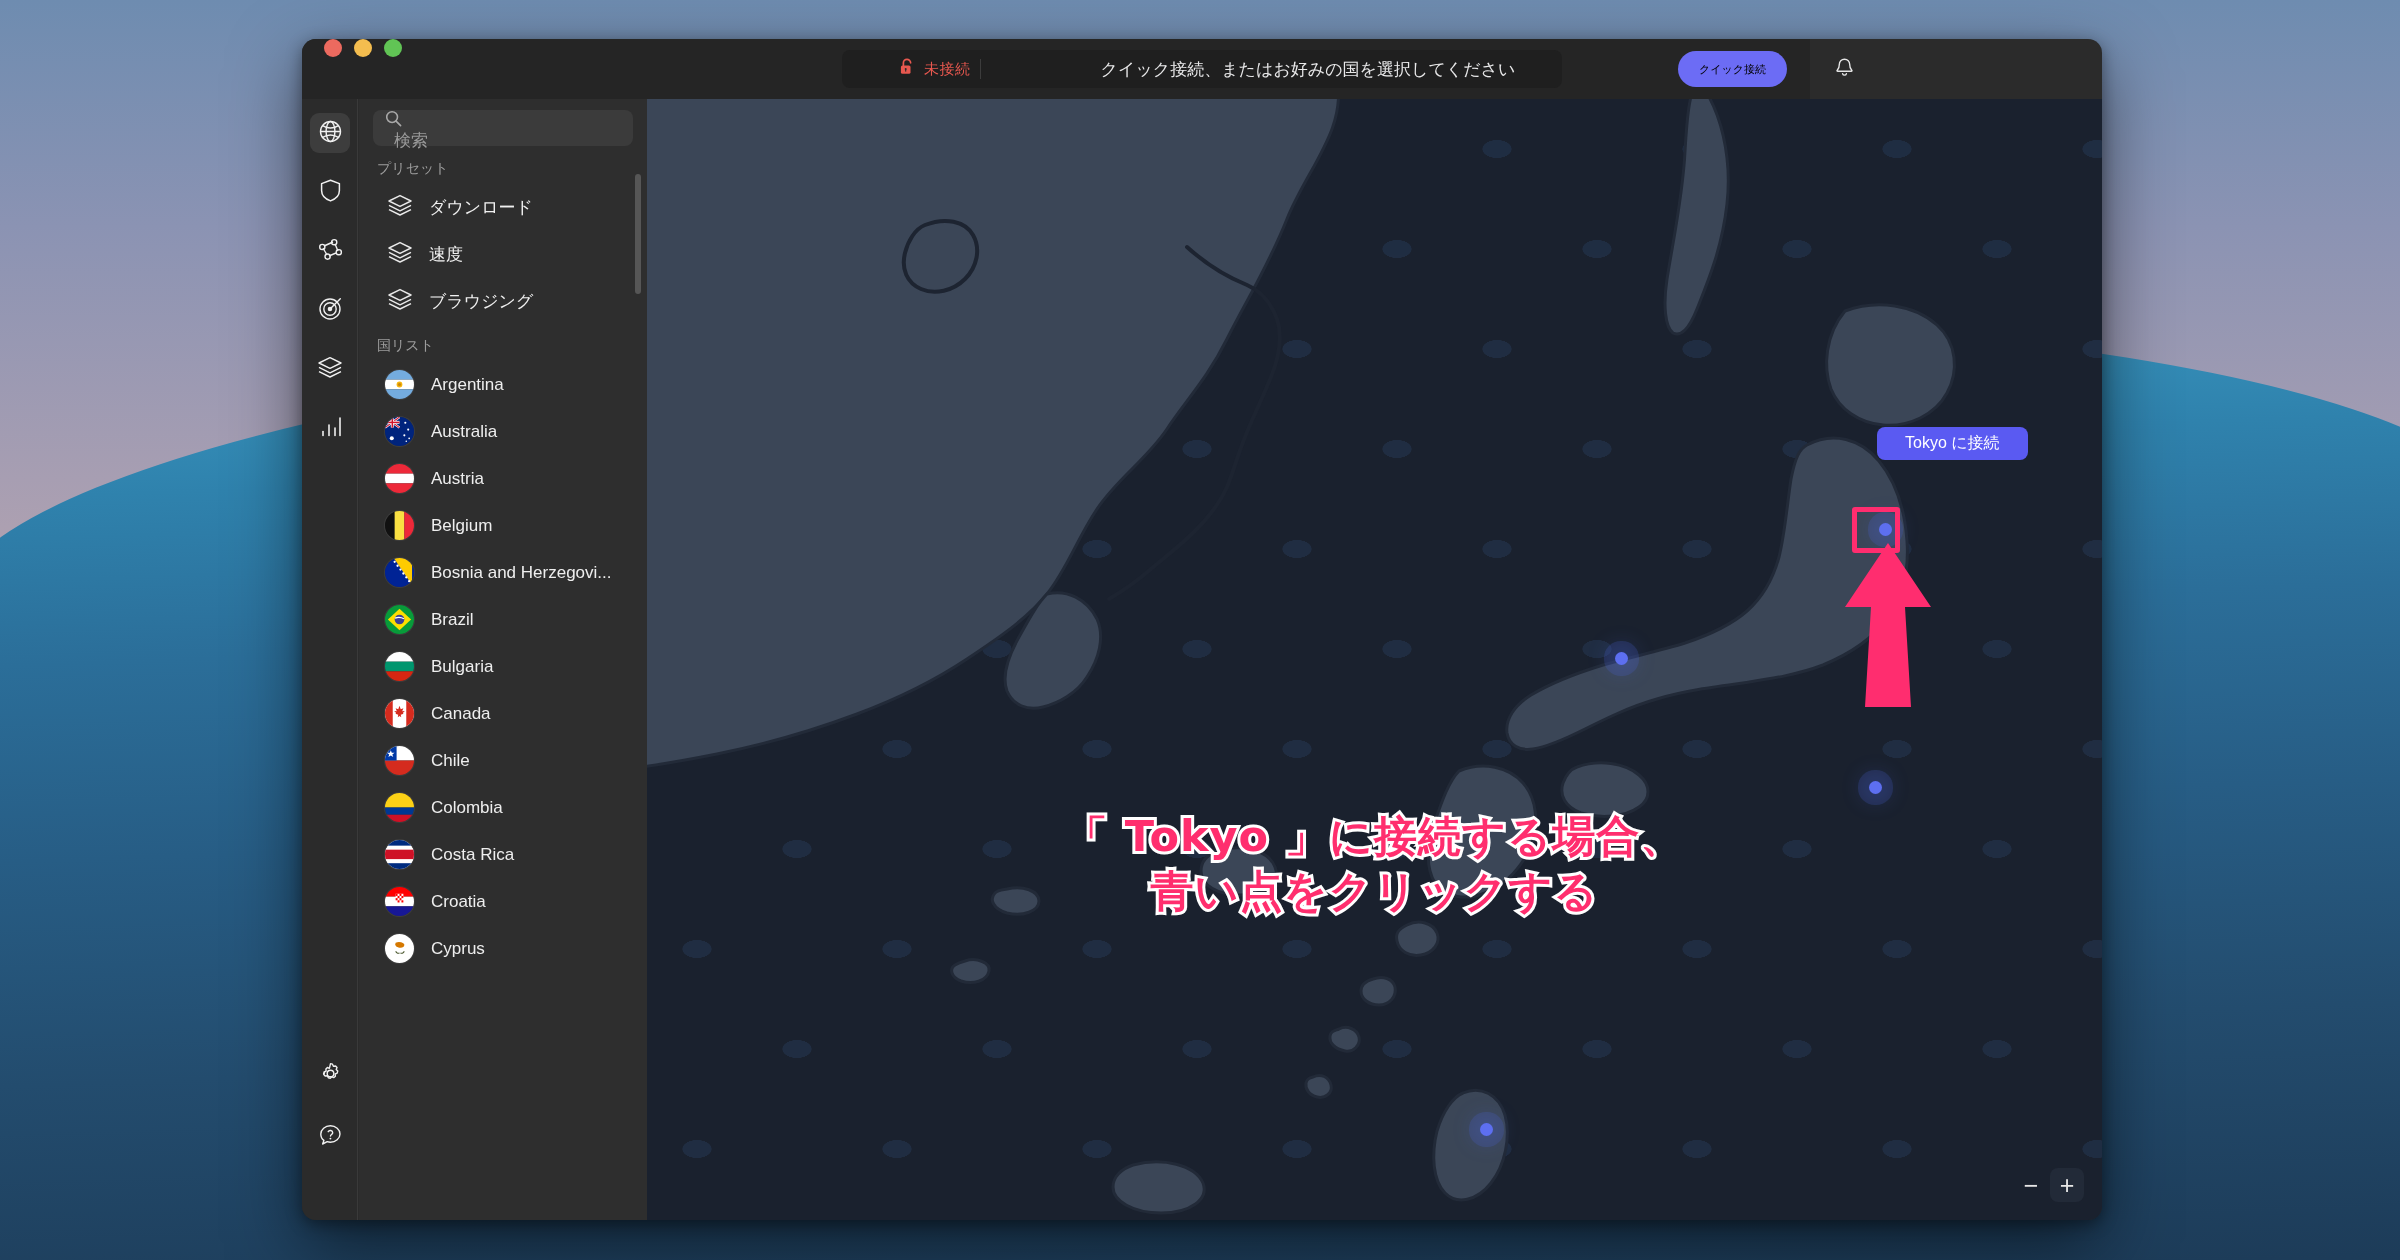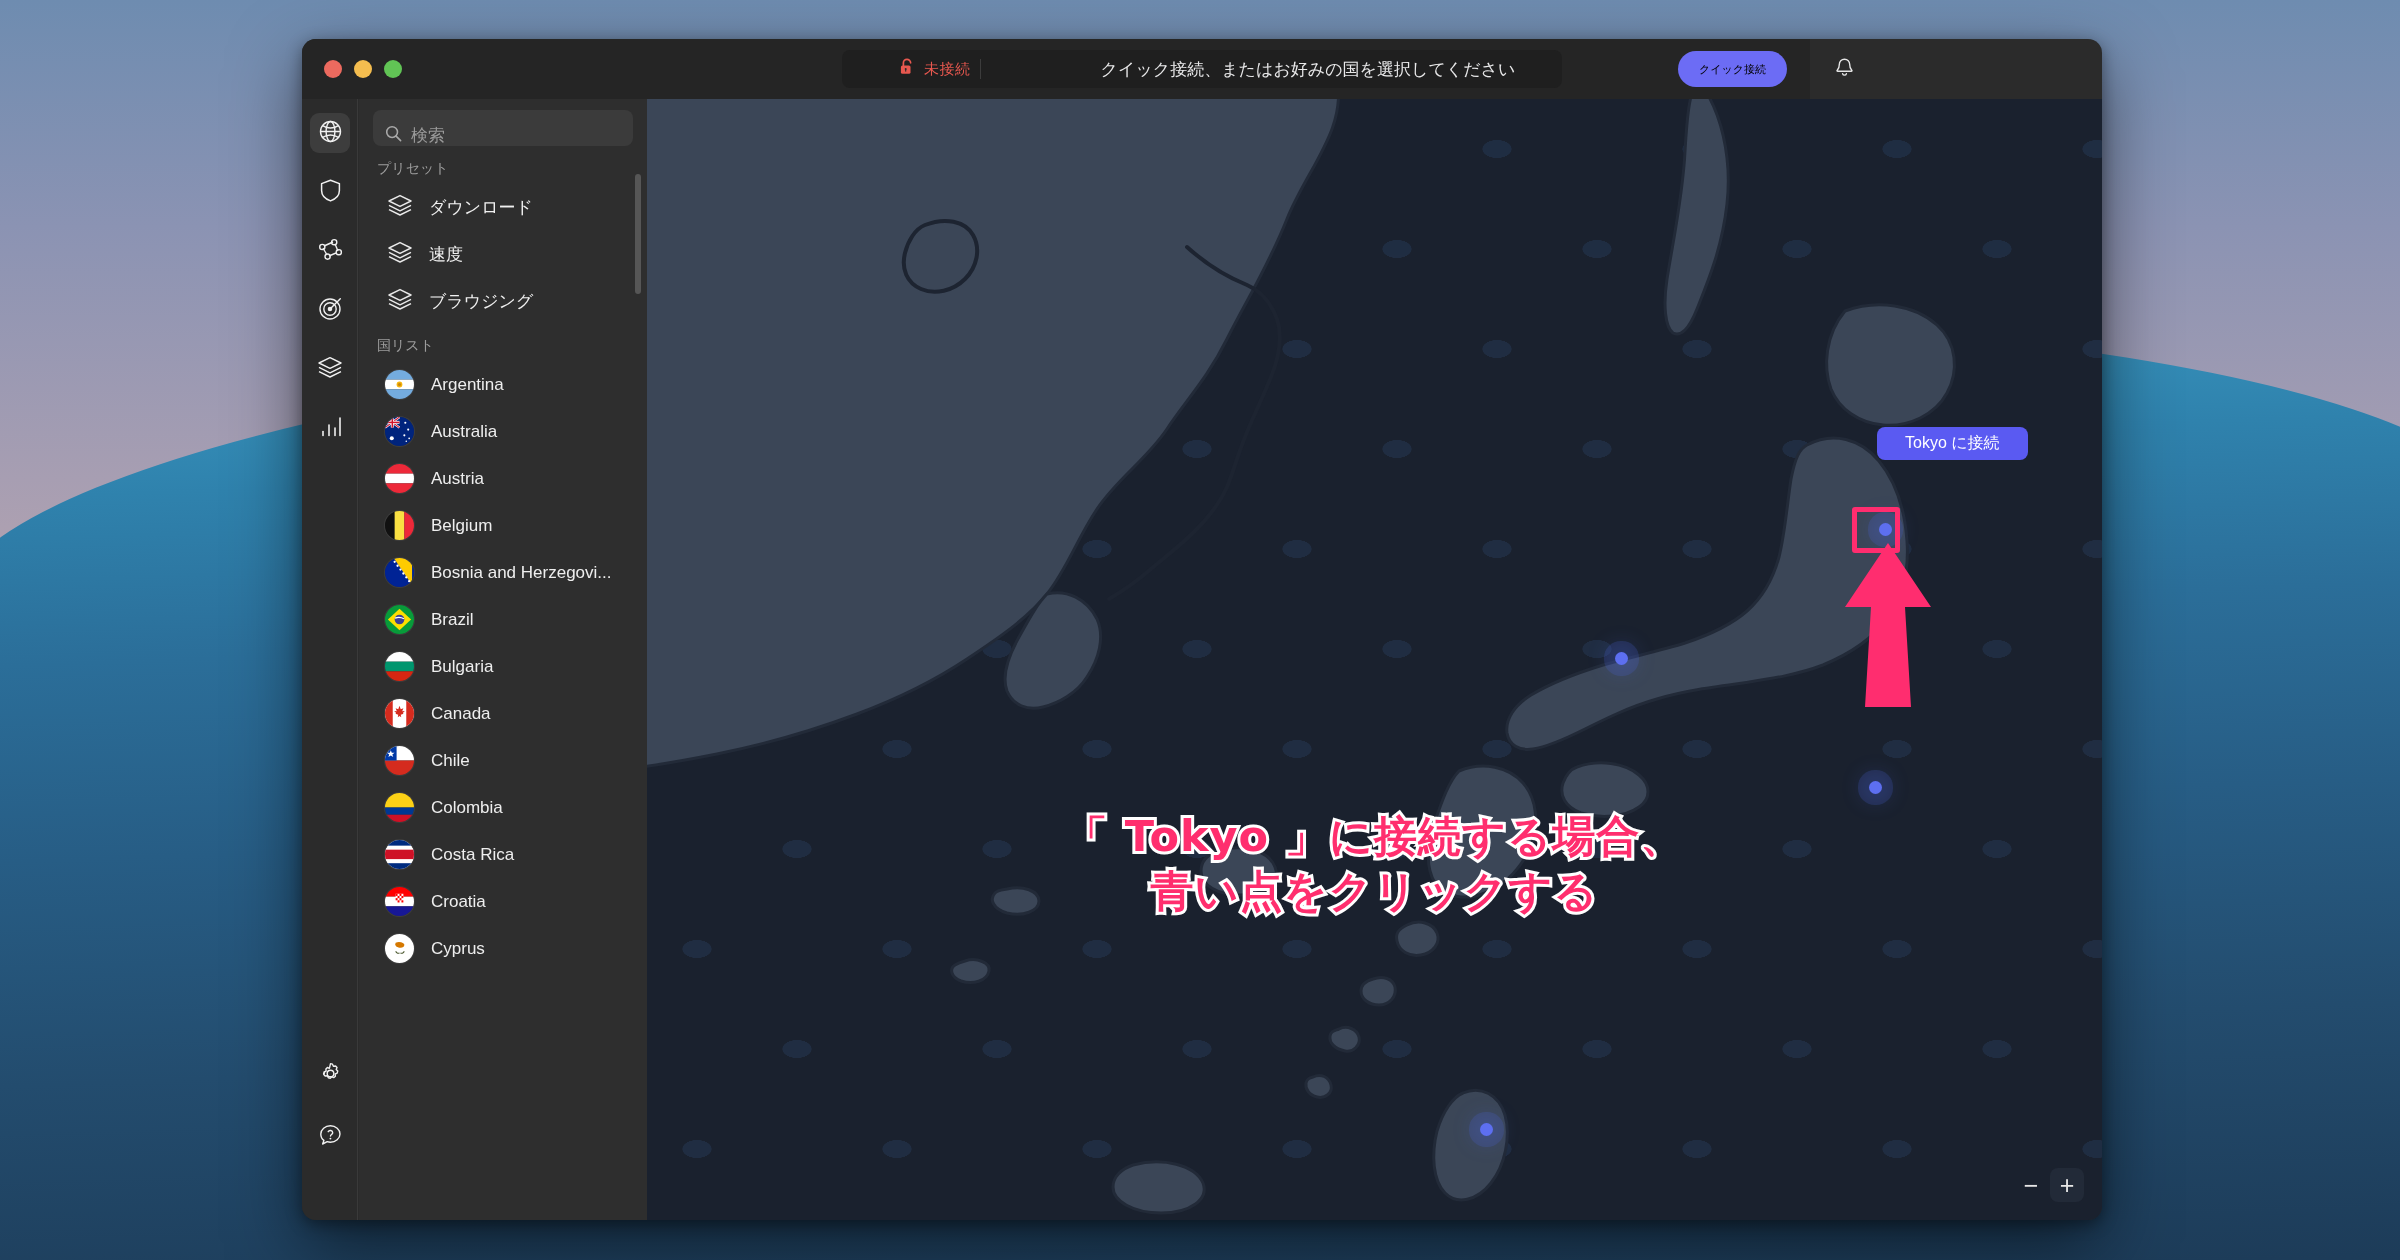--- a/index.html
+++ b/index.html
@@ -50,21 +50,21 @@
     border-radius: 14px;
     overflow: hidden;
     box-shadow: 0 26px 70px rgba(0,0,0,0.52), 0 4px 16px rgba(0,0,0,0.4);
   }
 
   
   #titlebar {
     position: absolute; left: 0; top: 0;
     width: 1508px; height: 60px;
     background: #252525;
-    display: flex; align-items: center;
+    display: flex; align-items: flex-start;
   }
   .traffic {
     display: flex; gap: 12px; align-items: center;
     margin-left: 22px; width: 140px;
   }
   .tl { width: 18px; height: 18px; border-radius: 50%; }
   .tl.red { background: #ec6a5f; }
   .tl.yellow { background: #f4bd4f; }
   .tl.green { background: #61c455; }
 
@@ -129,22 +129,23 @@
   #sidebar {
     position: absolute; left: 57px; top: 60px;
     width: 288px; height: 1121px;
     background: #2e2e2e;
     overflow: hidden;
   }
   #search-wrap {
     position: absolute; left: 14px; top: 11px;
     width: 260px; height: 36px;
     background: #3b3b3b; border-radius: 8px;
-    display: flex; align-items: flex-end; padding: 0 12px;
+    display: flex; align-items: flex-start; padding: 0 12px;
     cursor: text;
+    flex-direction: column;
   }
   #search-input {
     flex: 1; background: transparent; border: none; outline: none;
     color: #e0e0e0; font-size: 17px; font-family: inherit;
     margin-left: 9px;
   }
   #search-input::placeholder { color: #9a9a9a; }
 
   #list-area {
     position: absolute; left: 0; top: 55px;

